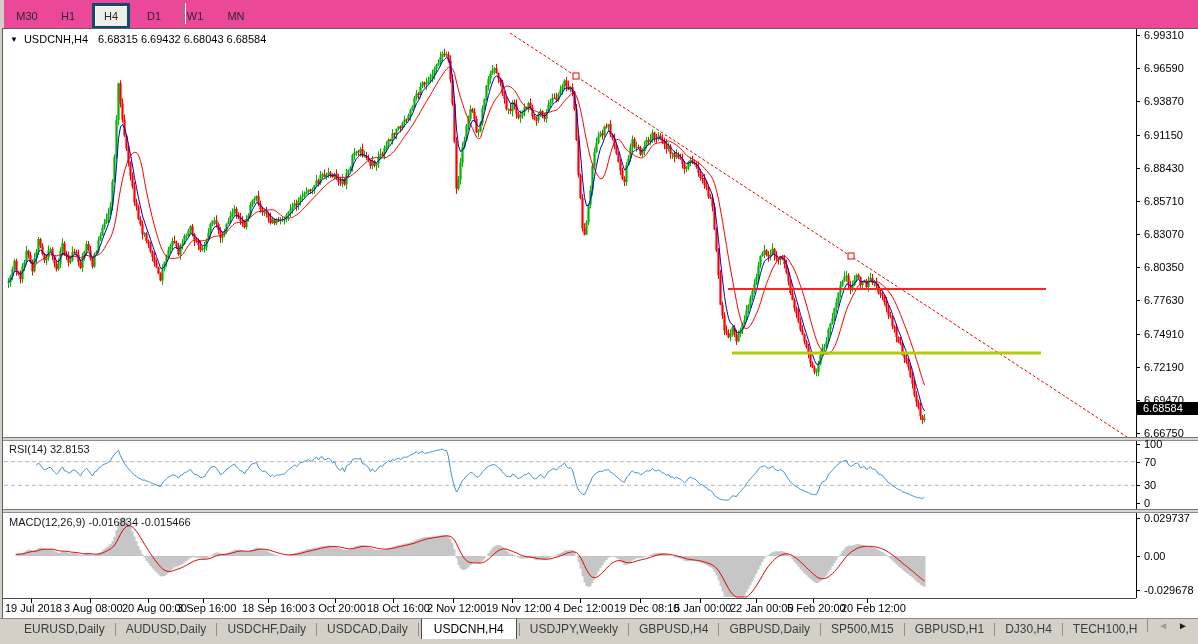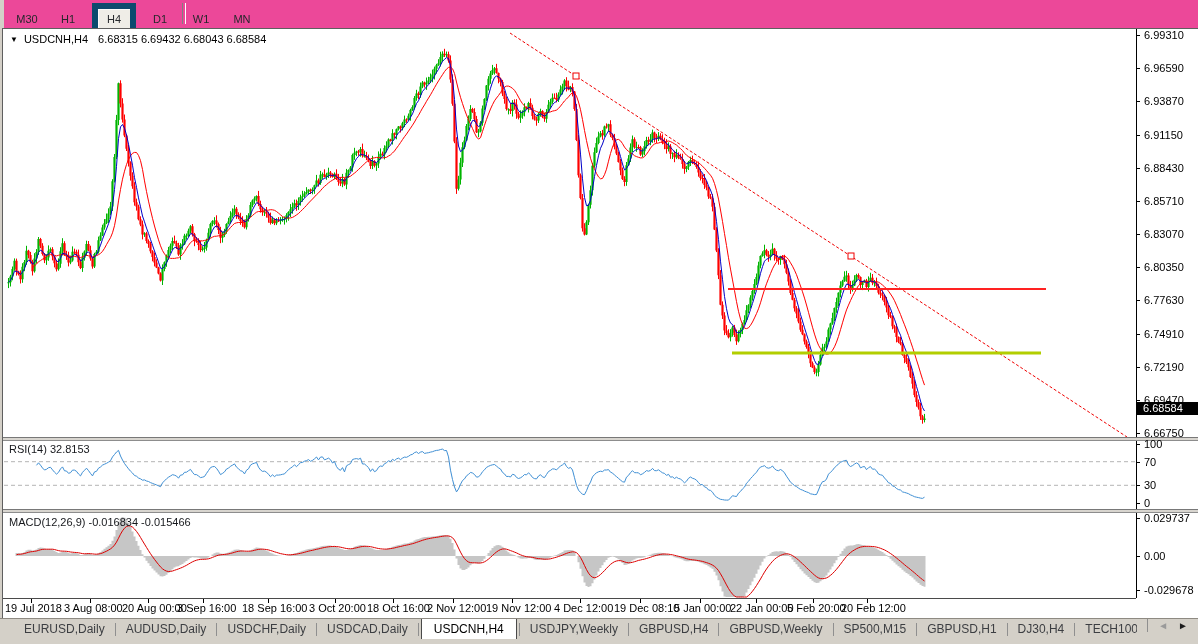--- a/index.html
+++ b/index.html
@@ -5,21 +5,21 @@
   html,body{margin:0;padding:0}
   body{
     width:1198px;height:644px;position:relative;overflow:hidden;
     background:#d4d0c8;font-family:"Liberation Sans",sans-serif;
     -webkit-font-smoothing:none;
   }
   
   .toolbar{position:absolute;left:4px;top:0;width:1198px;height:28px;background:#ec4899;border-bottom:1px solid #aaa69e}
   .tf-row{position:absolute;left:6px;top:3px;display:flex;align-items:center;gap:7px}
   .tf-btn{min-width:22px;height:20px;line-height:20px;text-align:center;font-size:11px;color:#26282c;padding:0 5px;border:1px solid transparent;cursor:default}
-  .tf-btn.active{background:#efede7;border:6px solid #0c4a6e;box-shadow:inset 1px 1px 0 #fbfbf9}
+  .tf-btn.active{background:#efede7;border:3px solid #0c4a6e;box-shadow:inset 1px 1px 0 #fbfbf9}
   .toolbar-sep{position:absolute;left:178px;top:3px;width:2px;height:21px;border-left:1px solid #808080;border-right:1px solid #ffffff}
   
   .win-top{position:absolute;left:2px;top:28px;width:1196px;height:1px;background:#5f5f5f}
   .win-left{position:absolute;left:2px;top:28px;width:1px;height:590px;background:#5f5f5f}
   .win-bg{position:absolute;left:3px;top:29px;width:1195px;height:589px;background:#ffffff}
   .axis-vline{position:absolute;left:1136px;top:29px;width:1px;height:569px;background:#000}
   svg{position:absolute;display:block}
   #svg-main{left:4px;top:30px;width:1132px;height:407px}
   #svg-rsi{left:4px;top:441px;width:1132px;height:67px}
   #svg-macd{left:4px;top:513px;width:1132px;height:85px}
@@ -195,21 +195,21 @@
       <div class="tab">USDCHF,Daily</div>
       <div class="tab-sep"></div>
       <div class="tab">USDCAD,Daily</div>
       <div class="tab-sep"></div>
       <div class="tab active">USDCNH,H4</div>
       <div class="tab-sep"></div>
       <div class="tab">USDJPY,Weekly</div>
       <div class="tab-sep"></div>
       <div class="tab">GBPUSD,H4</div>
       <div class="tab-sep"></div>
-      <div class="tab">GBPUSD,Weekly</div>
+      <div class="tab">GBPUSD,Daily</div>
       <div class="tab-sep"></div>
       <div class="tab">SP500,M15</div>
       <div class="tab-sep"></div>
       <div class="tab">GBPUSD,H1</div>
       <div class="tab-sep"></div>
       <div class="tab">DJ30,H4</div>
       <div class="tab-sep"></div>
       <div class="tab">TECH100,H1</div>
     </div>
   <div class="tab-scroll">

